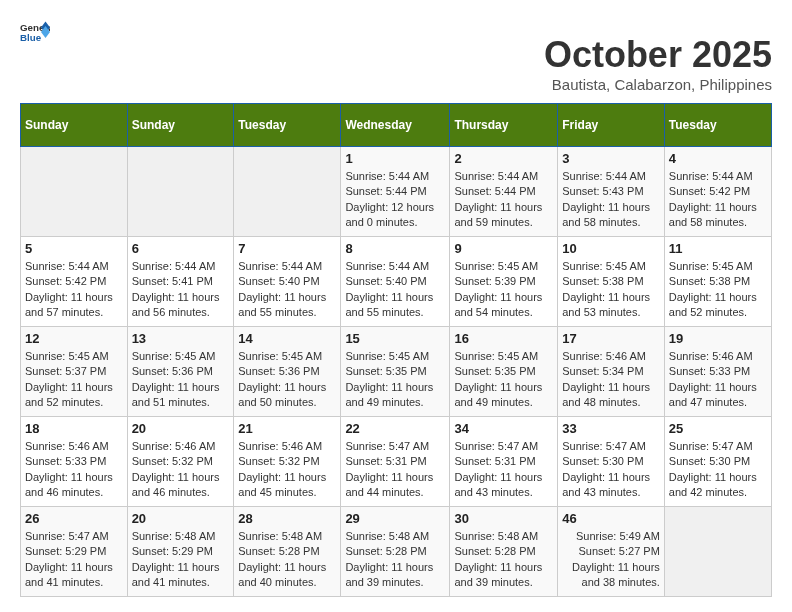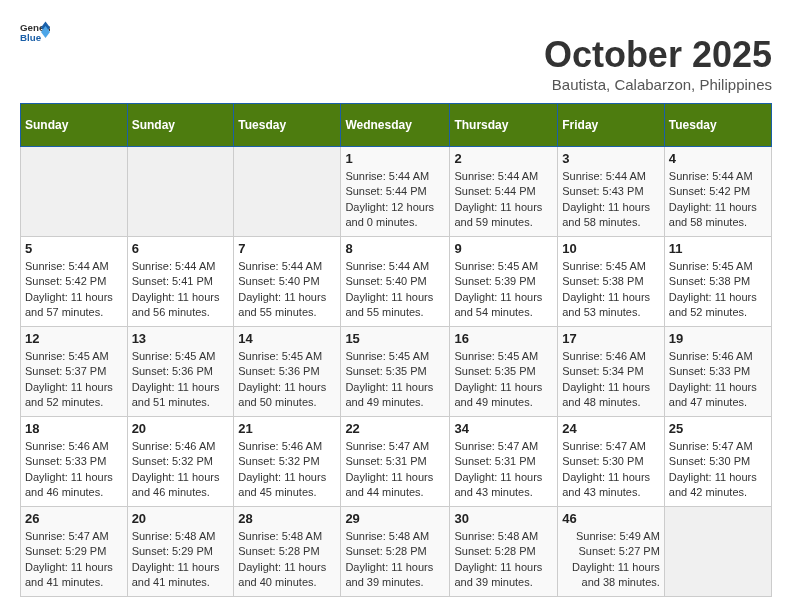--- a/index.html
+++ b/index.html
@@ -276,21 +276,21 @@
 and 44 minutes.</div>
         </td>
         <td>
           <div class="day-number">34</div>
           <div class="day-info" style="white-space: pre-line;">Sunrise: 5:47 AM
 Sunset: 5:31 PM
 Daylight: 11 hours
 and 43 minutes.</div>
         </td>
         <td>
-          <div class="day-number">24</div>
+          <div class="day-number">33</div>
           <div class="day-info" style="white-space: pre-line;">Sunrise: 5:47 AM
 Sunset: 5:30 PM
 Daylight: 11 hours
 and 43 minutes.</div>
         </td>
         <td>
           <div class="day-number">25</div>
           <div class="day-info" style="white-space: pre-line;">Sunrise: 5:47 AM
 Sunset: 5:30 PM
 Daylight: 11 hours

